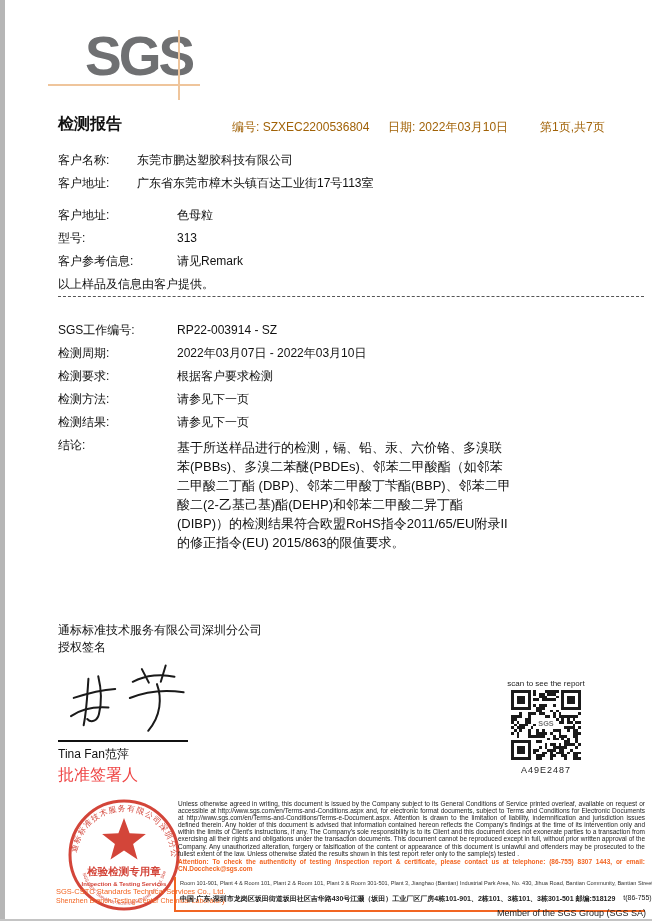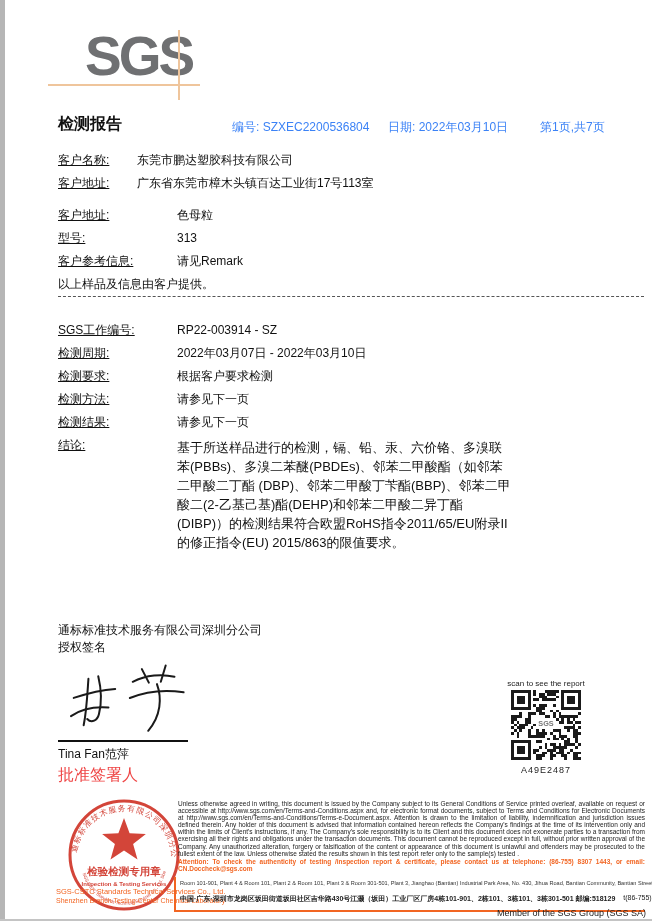--- a/index.html
+++ b/index.html
@@ -9,27 +9,27 @@
   .bottombar{position:absolute;left:0;bottom:0;width:652px;height:2px;background:#c4c4c4;}
 
   
   .logo-text{position:absolute;left:85px;top:26px;font-size:55px;font-weight:bold;
              color:#6f7072;letter-spacing:-3px;line-height:60px;}
   .logo-hline{position:absolute;left:48px;top:84px;width:152px;height:2px;background:#efc59c;}
   .logo-vline{position:absolute;left:178px;top:30px;width:2px;height:70px;background:#efc59c;}
 
   
   .report-title{position:absolute;left:58px;top:114px;font-size:16px;font-weight:bold;color:#111;}
-  .meta{position:absolute;top:119px;font-size:12px;color:#3b82f6;white-space:nowrap;}
+  .meta{position:absolute;top:119px;font-size:12px;color:#a16207;white-space:nowrap;}
   #meta-no{left:232px;} #meta-date{left:388px;} #meta-page{left:540px;}
 
   
   .rows{position:absolute;left:58px;font-size:12px;color:#111;}
   .row{display:flex;margin-bottom:9px;line-height:14px;}
-  .row .lab{flex:0 0 79px;text-decoration:underline;}
+  .row .lab{flex:0 0 79px;}
   .rows.wide .row .lab{flex:0 0 119px;}
   #client-rows{top:153px;width:560px;}
   #sample-rows{top:208px;width:560px;}
   .note{position:absolute;left:58px;top:276px;font-size:12px;color:#111;}
   .dashes{position:absolute;left:58px;top:296px;width:586px;border-top:1px dashed #555;}
   #detail-rows{top:323px;width:580px;}
   .concl-val{width:336px;font-size:13px;line-height:19px;}
 
   
   .sig-company{position:absolute;left:58px;top:622px;font-size:12px;color:#111;}

